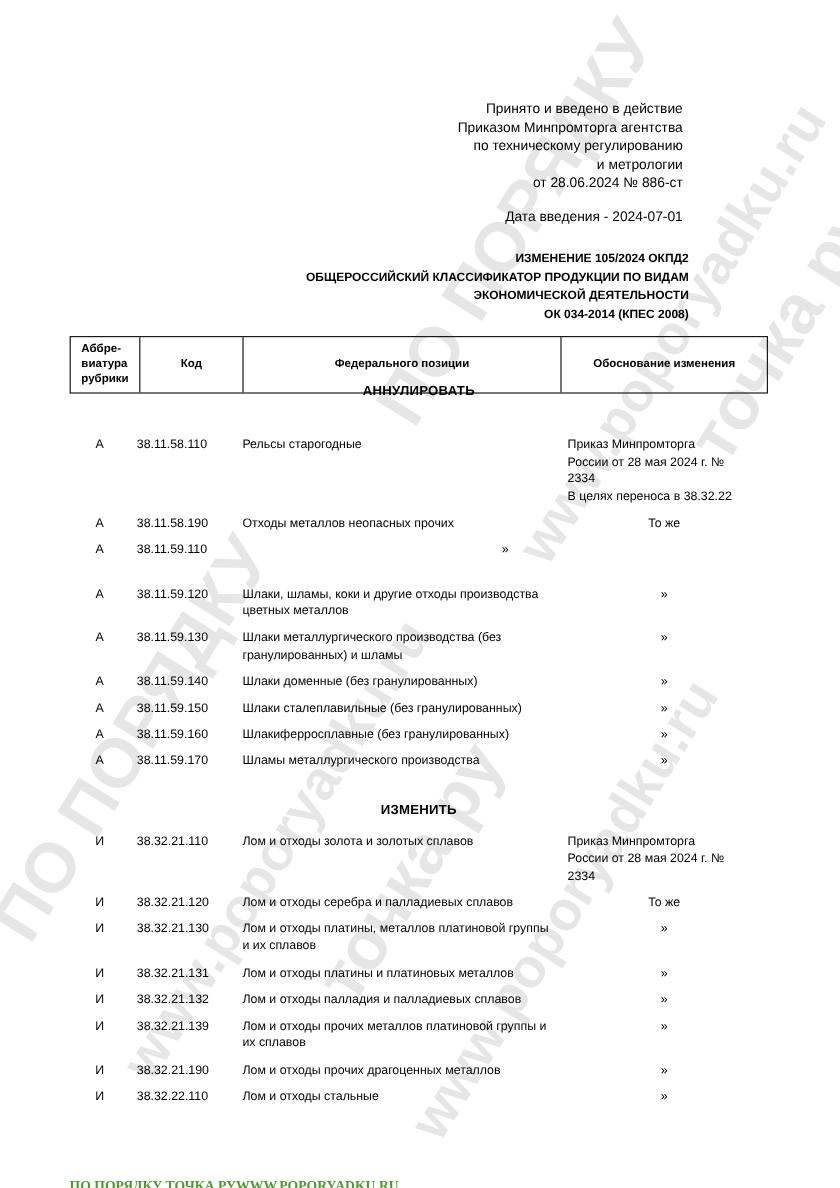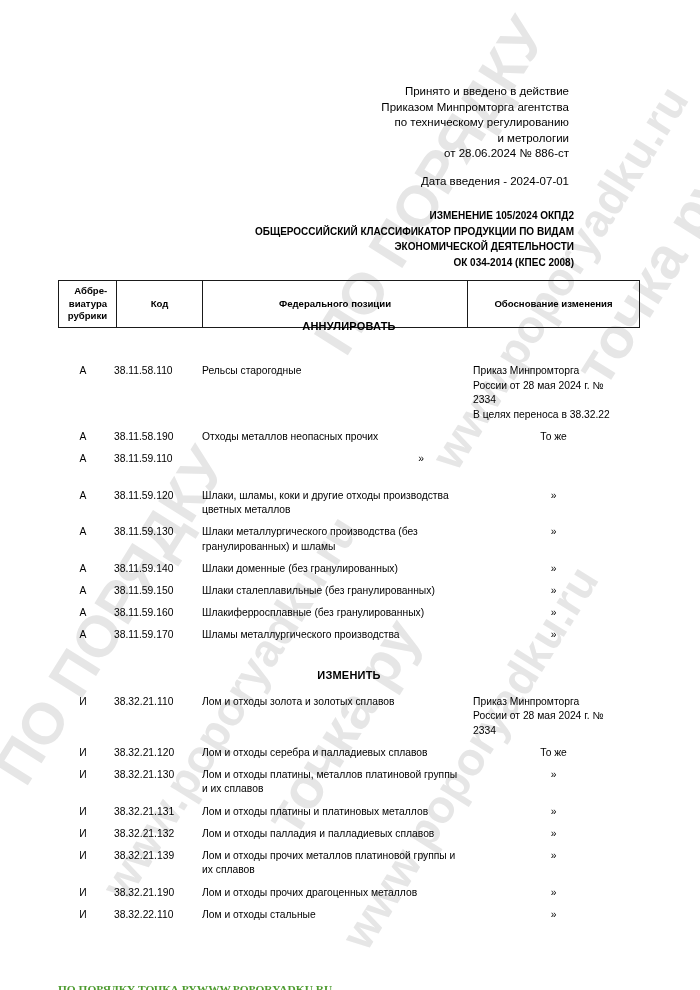--- a/index.html
+++ b/index.html
@@ -84,21 +84,21 @@
     height: 48px;
     border: 1px solid #1a1a1a;
     box-sizing: border-box;
     display: flex;
   }
   .th {
     box-sizing: border-box;
     display: flex;
     align-items: center;
     justify-content: center;
-    text-align: right;
+    text-align: left;
     font-size: 9.6px;
     font-weight: 700;
     line-height: 12.4px;
     padding: 0 3px;
   }
   .th-abbr  { width: 58px;  border-right: 1px solid #1a1a1a; }
   .th-code  { width: 86px;  border-right: 1px solid #1a1a1a; }
   .th-name  { width: 265px; border-right: 1px solid #1a1a1a; }
   .th-just  { flex: 1; }
 

